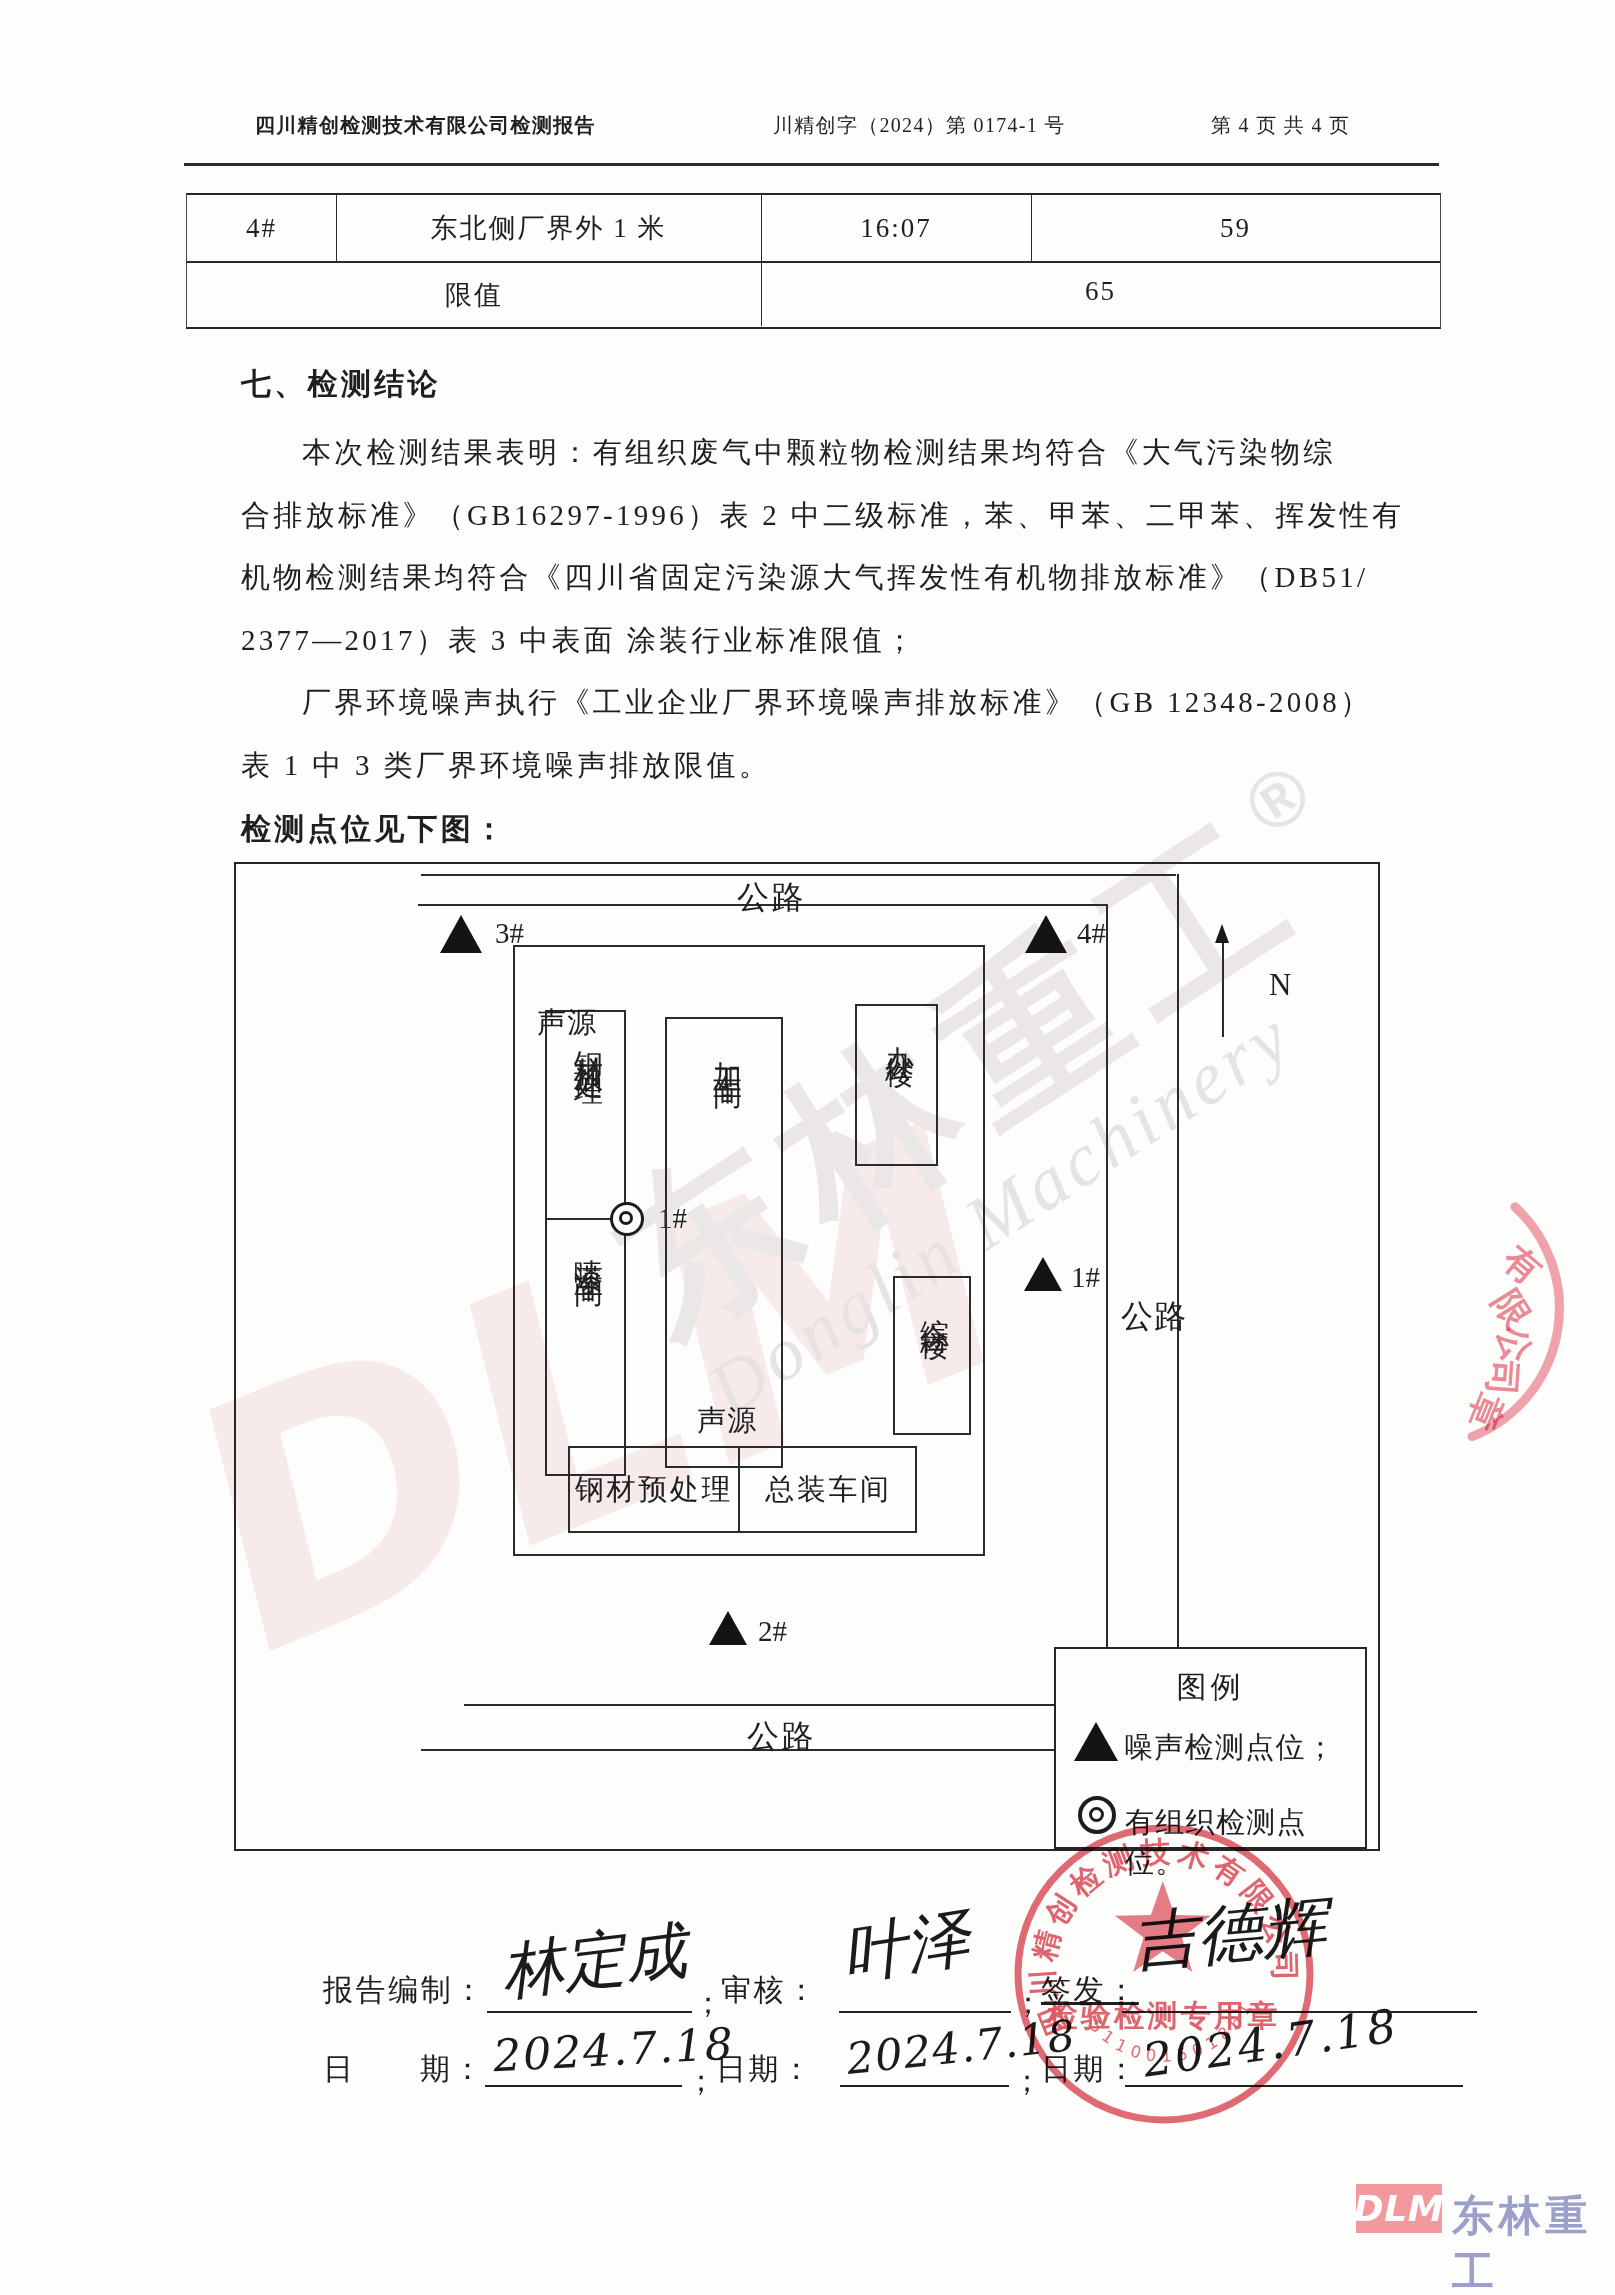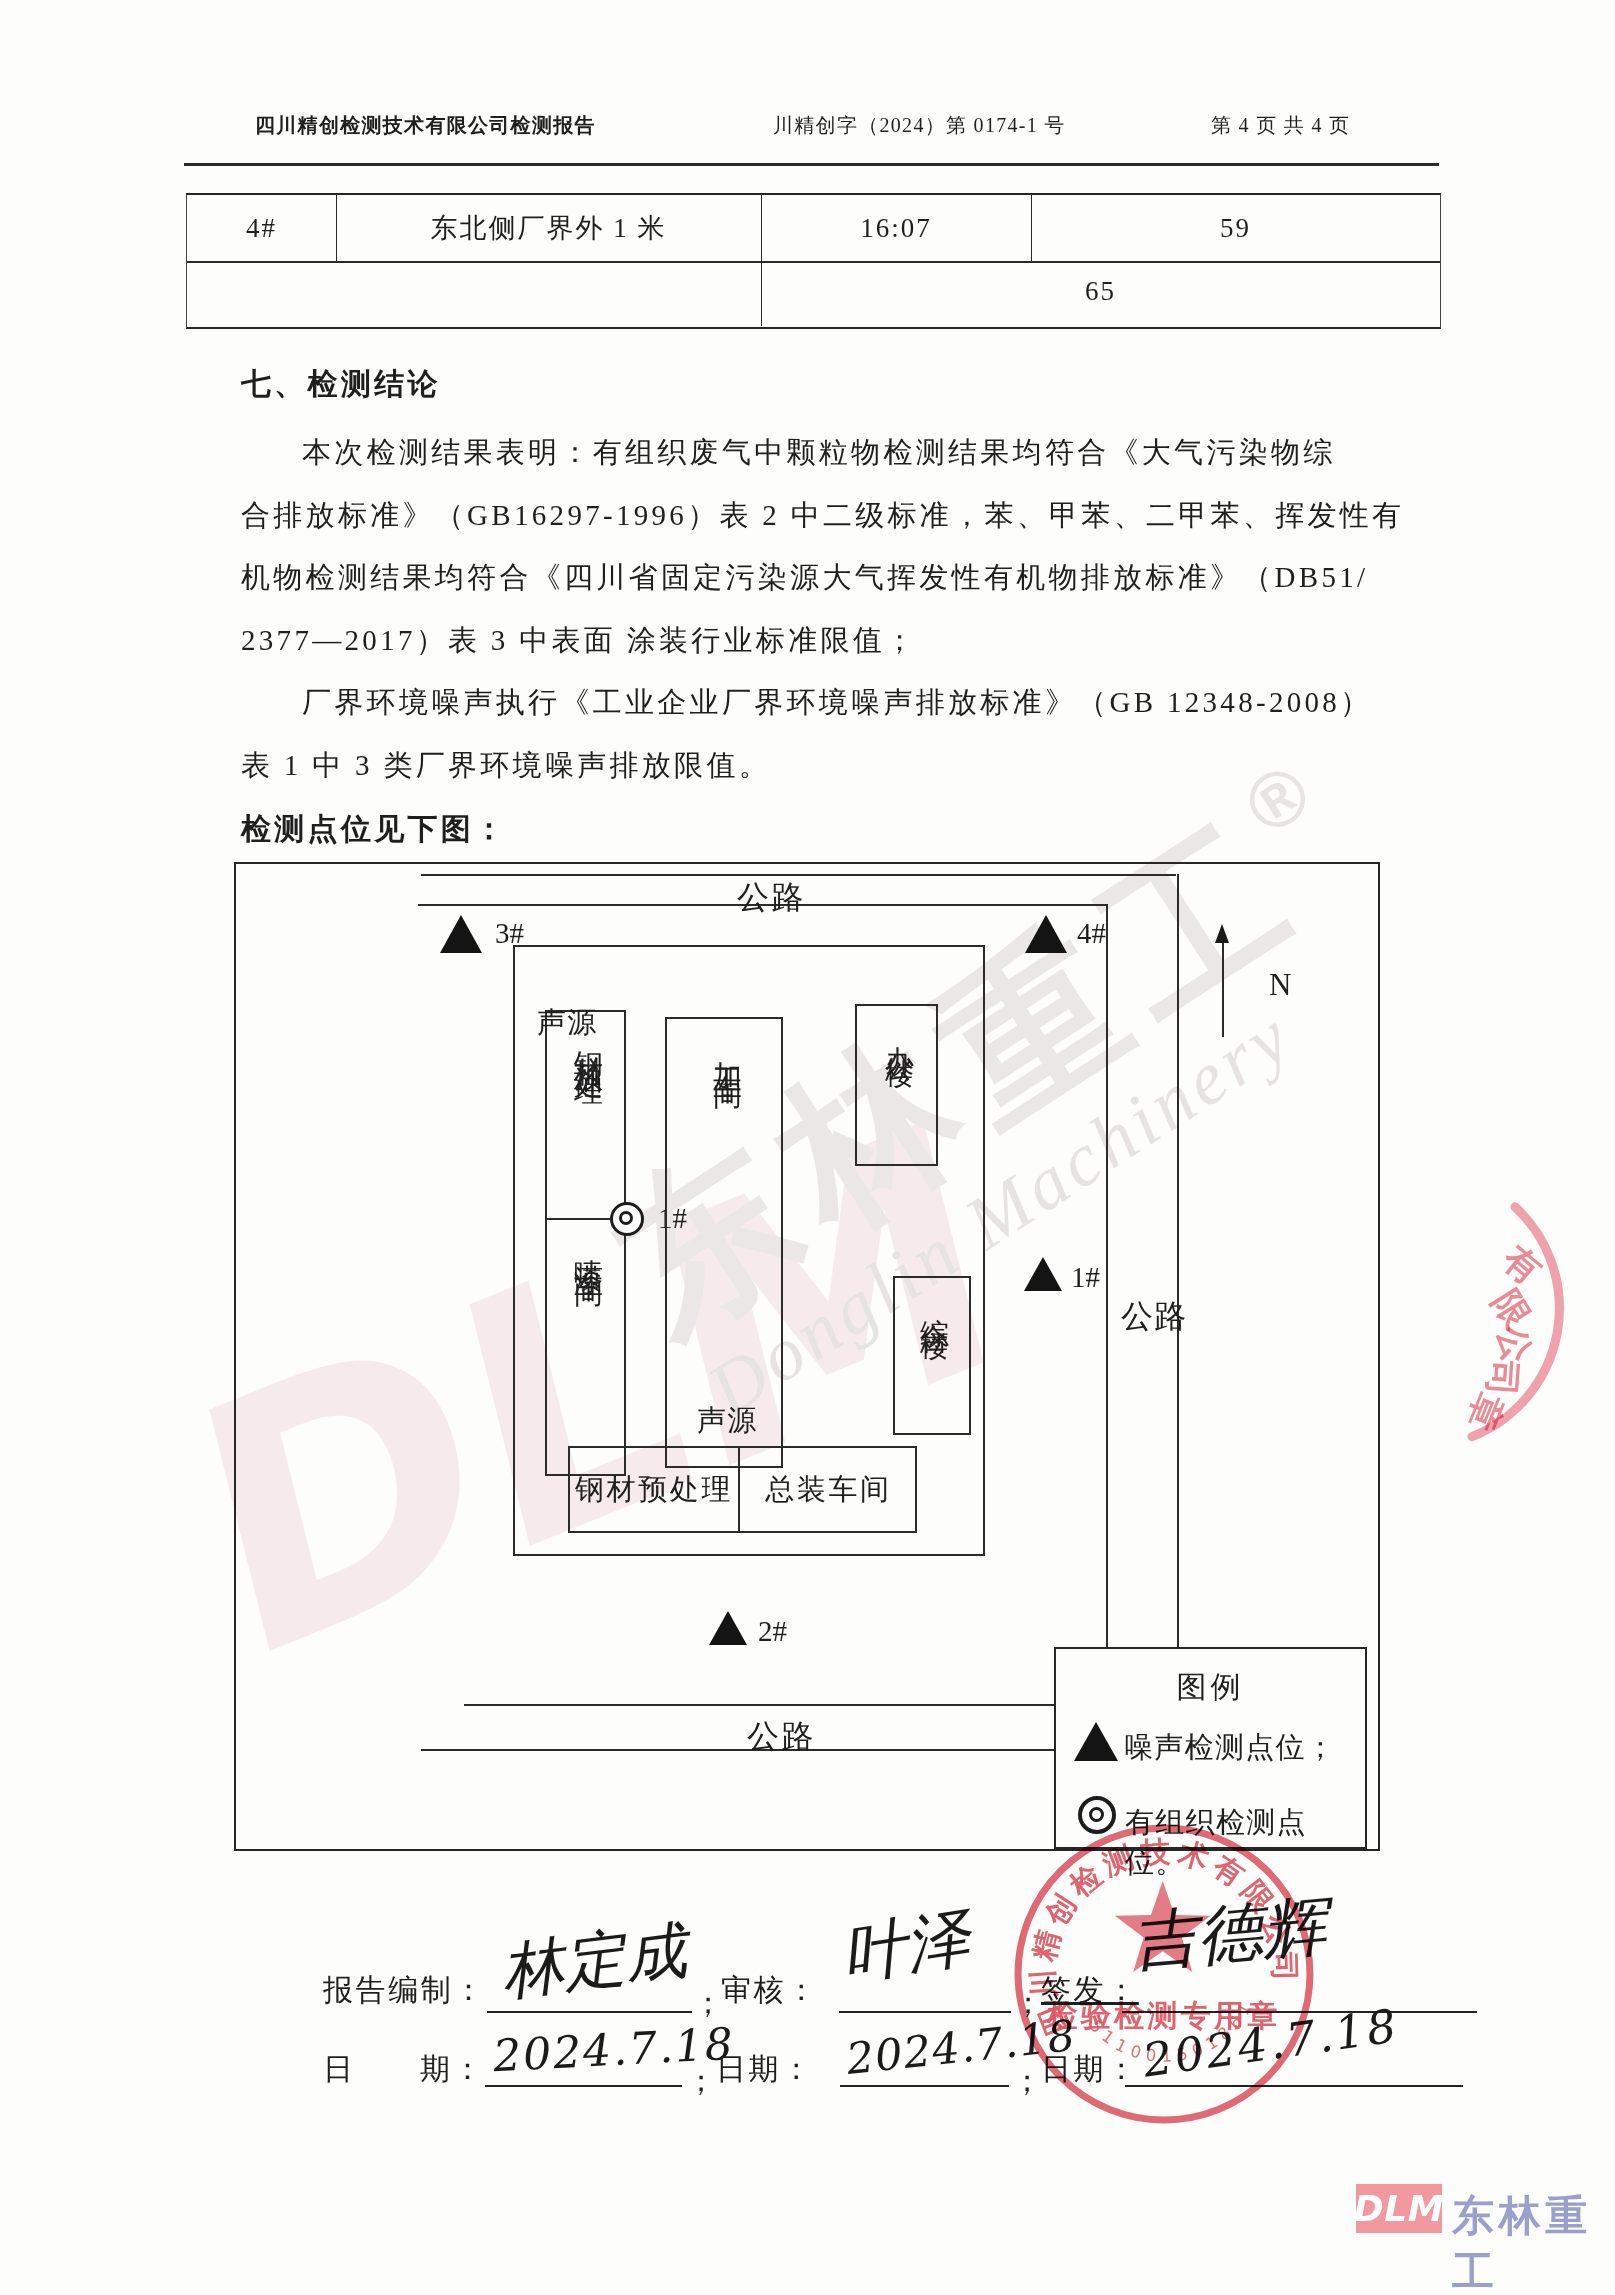--- a/index.html
+++ b/index.html
@@ -89,20 +89,21 @@
 
   <div class="ttable">
     <div class="hline" style="left:0; top:66px; width:1253px; height:2px;"></div>
     <div class="vline" style="left:149px; top:0; height:66px; width:1.3px;"></div>
     <div class="vline" style="left:574px; top:0; height:131px; width:1.3px;"></div>
     <div class="vline" style="left:844px; top:0; height:66px; width:1.3px;"></div>
     <div class="cell" style="left:0; top:0; width:149px; height:66px;">4#</div>
     <div class="cell" style="left:149px; top:0; width:425px; height:66px;">东北侧厂界外 1 米</div>
     <div class="cell" style="left:574px; top:0; width:270px; height:66px;">16:07</div>
     <div class="cell" style="left:844px; top:0; width:409px; height:66px;">59</div>
+    <div class="cell" style="left:0; top:68px; width:574px; height:64px;">限值</div>
     <div class="cell" style="left:574px; top:68px; width:679px; height:56px;">65</div>
   </div>
 
   <div class="para bold" style="left:241px; top:364px; font-size:30px;">七、检测结论</div>
   <div class="para" style="left:302px; top:433px;">本次检测结果表明：有组织废气中颗粒物检测结果均符合《大气污染物综</div>
   <div class="para" style="left:241px; top:496px;">合排放标准》（GB16297-1996）表 2 中二级标准，苯、甲苯、二甲苯、挥发性有</div>
   <div class="para" style="left:241px; top:558px;">机物检测结果均符合《四川省固定污染源大气挥发性有机物排放标准》（DB51/</div>
   <div class="para" style="left:241px; top:621px;">2377—2017）表 3 中表面 涂装行业标准限值；</div>
   <div class="para" style="left:302px; top:683px;">厂界环境噪声执行《工业企业厂界环境噪声排放标准》（GB 12348-2008）</div>
   <div class="para" style="left:241px; top:746px;">表 1 中 3 类厂界环境噪声排放限值。</div>

